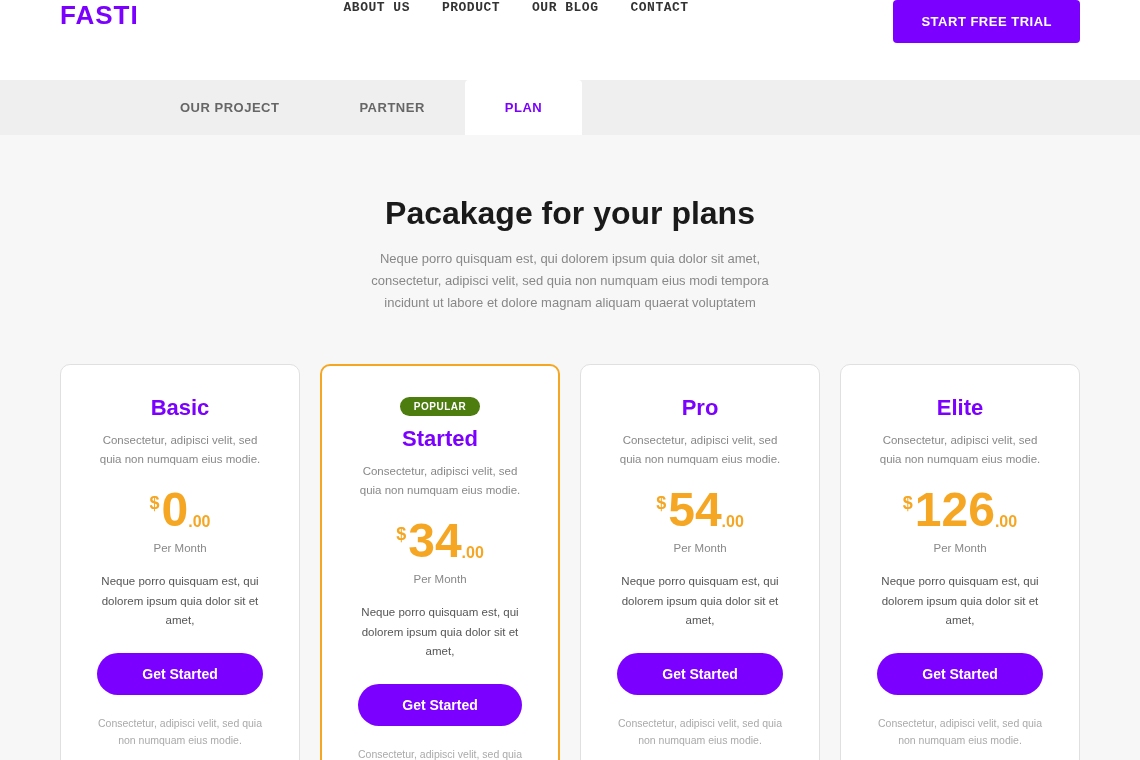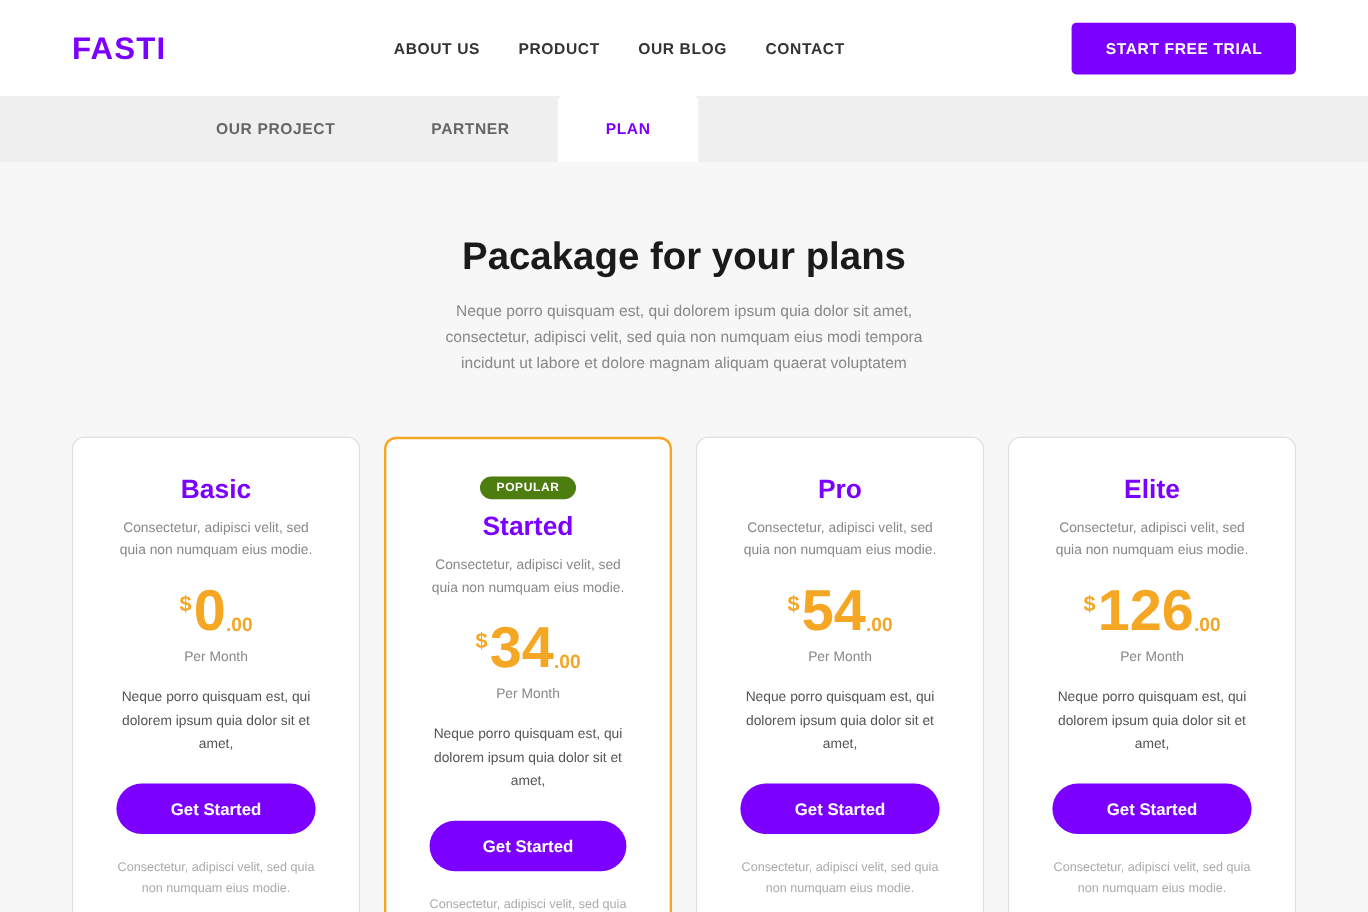--- a/index.html
+++ b/index.html
@@ -2,36 +2,37 @@
 <html><head>
   <meta charset="utf-8">
   <style>
     * { box-sizing: border-box; margin: 0; padding: 0; }
     body { font-family: 'Segoe UI', Arial, sans-serif; background: #f7f7f7; color: #333; }
 
     
     header {
       background: #fff;
       display: flex;
-      align-items: center;
+      align-items: flex-start;
       justify-content: space-between;
       padding: 0 60px;
       height: 80px;
       box-shadow: 0 1px 4px rgba(0,0,0,0.06);
     }
     .logo {
       font-size: 26px;
       font-weight: 900;
       color: #7b00ff;
       letter-spacing: 1px;
     }
     nav {
       display: flex;
       gap: 32px;
       align-items: center;
+      font-family: Liberation Mono, monospace;
     }
     nav a {
       text-decoration: none;
       color: #333;
       font-size: 13px;
       font-weight: 600;
       letter-spacing: 0.5px;
       text-transform: uppercase;
     }
     .btn-trial {

